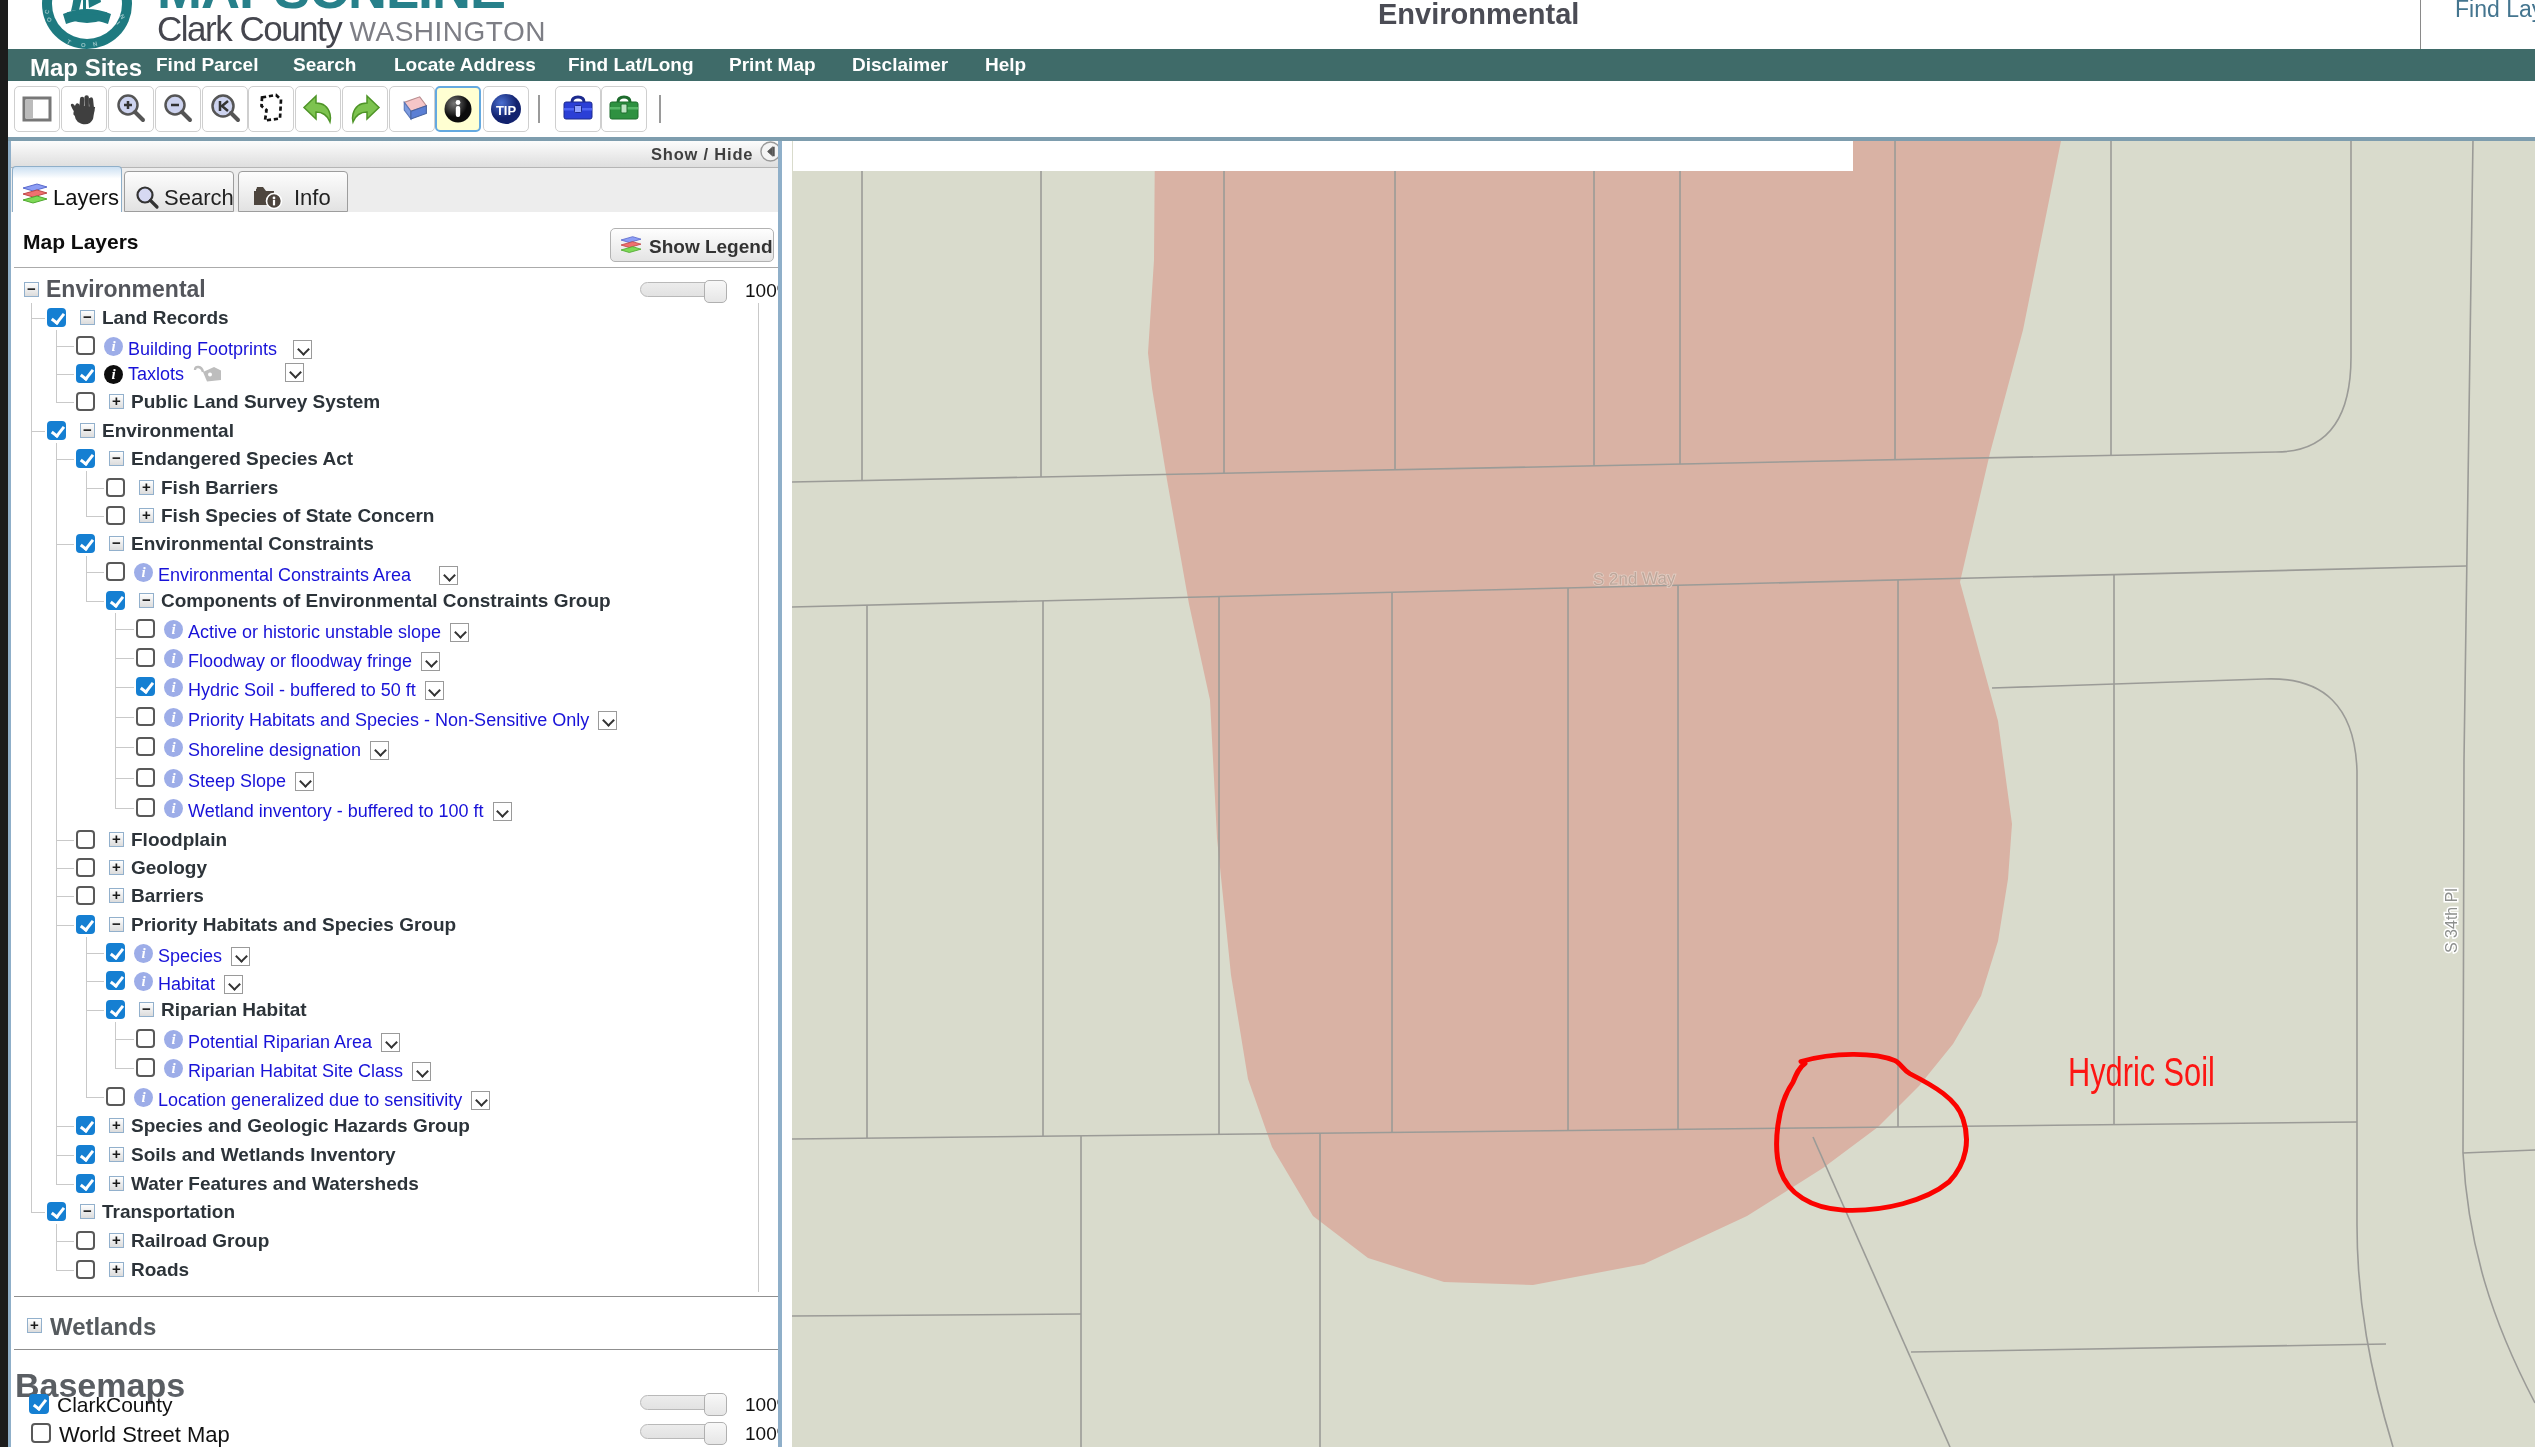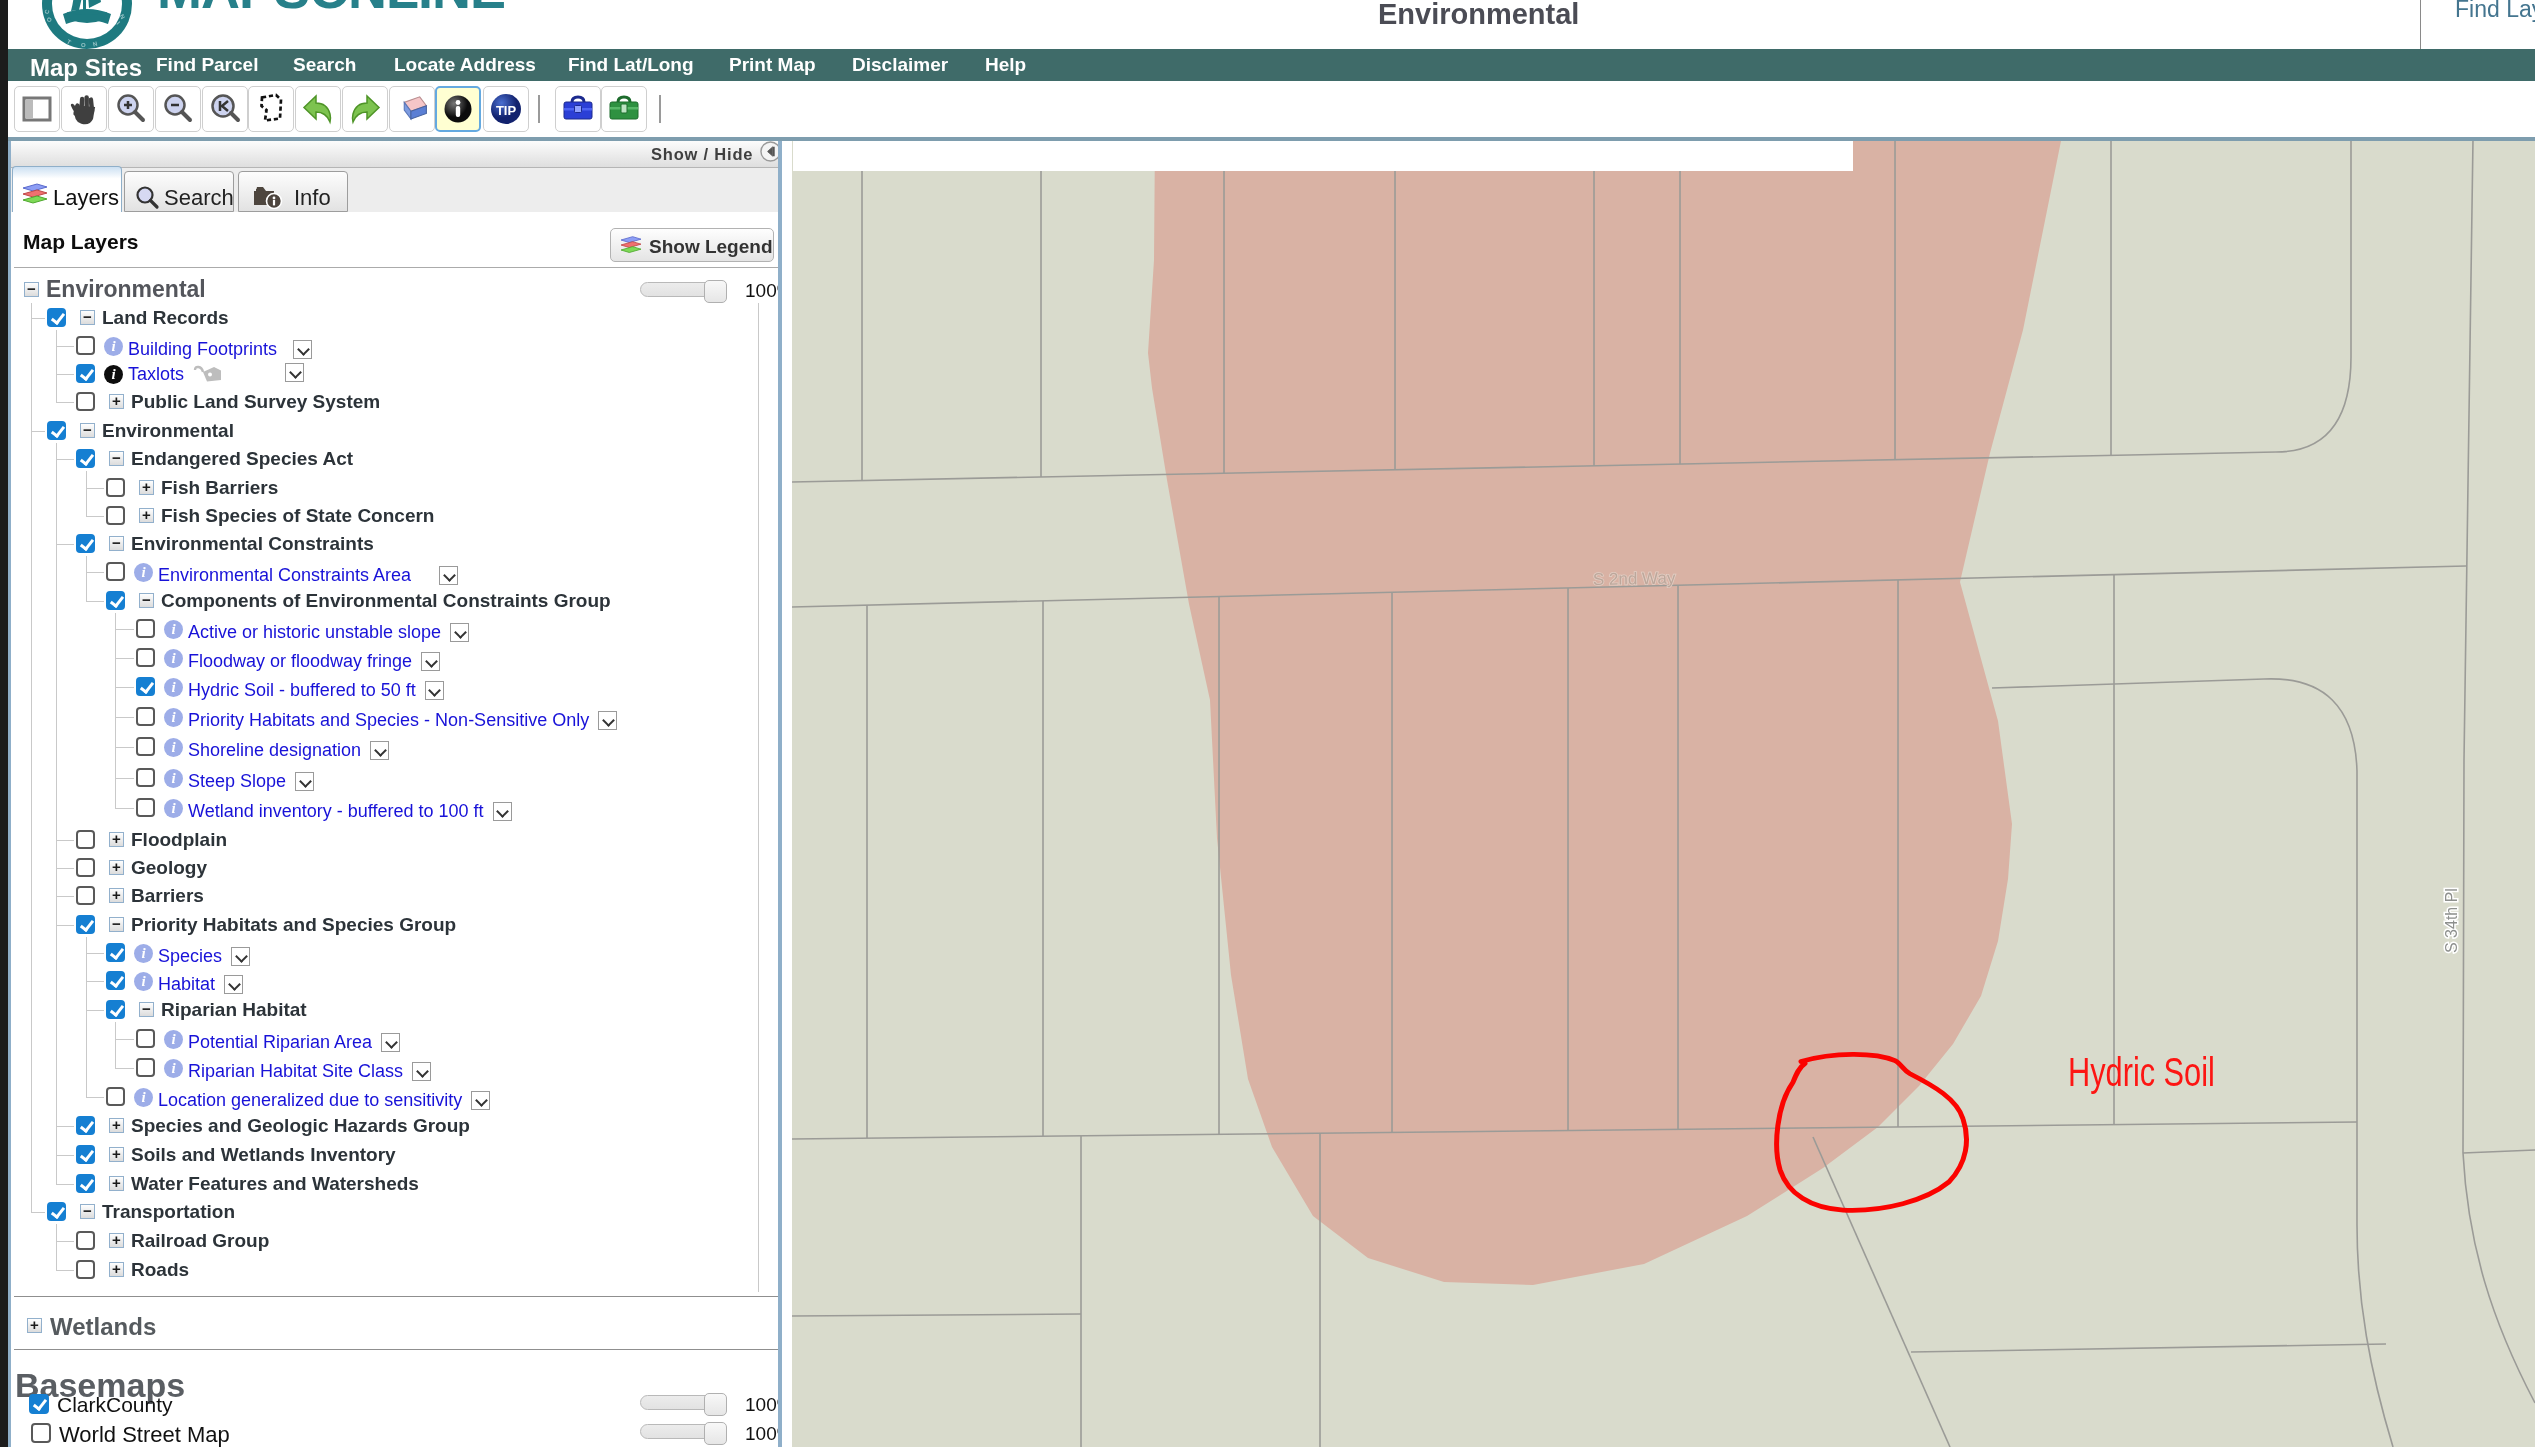--- a/index.html
+++ b/index.html
@@ -43,20 +43,21 @@
 <text x="8" y="60" transform="rotate(-72 10 58)">C</text>
 <text x="10" y="68" transform="rotate(-58 12 66)">O</text>
 <text x="84" y="65" transform="rotate(60 86 62)">N</text>
 <text x="80" y="72" transform="rotate(48 82 70)">I</text>
 <text x="30" y="90" transform="rotate(30 32 88)">T</text>
 <text x="44" y="93">O</text>
         <text x="56" y="92" transform="rotate(-15 58 90)">N</text>
 </g>
     </svg>
 <div class="abs" style="left:157px;top:-42px;font-size:54px;font-weight:bold;color:#27808a;letter-spacing:-1px">MAPS<span style="letter-spacing:-3px">O</span>NLINE</div>
+<div class="abs" style="left:157px;top:9px;font-size:35px;color:#45464e;letter-spacing:-1.5px">Clark County<span style="font-size:28px;color:#7d7e85;letter-spacing:0.5px"> WASHINGTON</span></div>
 <div class="abs" style="left:1378px;top:-2px;font-size:29px;font-weight:bold;color:#4b4c55">Environmental</div>
 <div class="abs" style="left:2420px;top:0;width:1px;height:49px;background:#8a8a8a"></div>
 <div class="abs" style="left:2455px;top:-4px;font-size:23px;color:#44758f;white-space:nowrap">Find Layer</div>
 </div>
 <div class="abs" style="left:0;top:49px;width:2535px;height:32px;background:#3f6b69"></div>
 <div class="abs" style="left:30px;top:54px;font-size:24px;font-weight:bold;color:#fff">Map Sites</div>
 <div class="abs" style="left:156px;top:54px;font-size:19px;font-weight:bold;color:#fff">Find Parcel</div>
 <div class="abs" style="left:293px;top:54px;font-size:19px;font-weight:bold;color:#fff">Search</div>
 <div class="abs" style="left:394px;top:54px;font-size:19px;font-weight:bold;color:#fff">Locate Address</div>
 <div class="abs" style="left:568px;top:54px;font-size:19px;font-weight:bold;color:#fff">Find Lat/Long</div>

